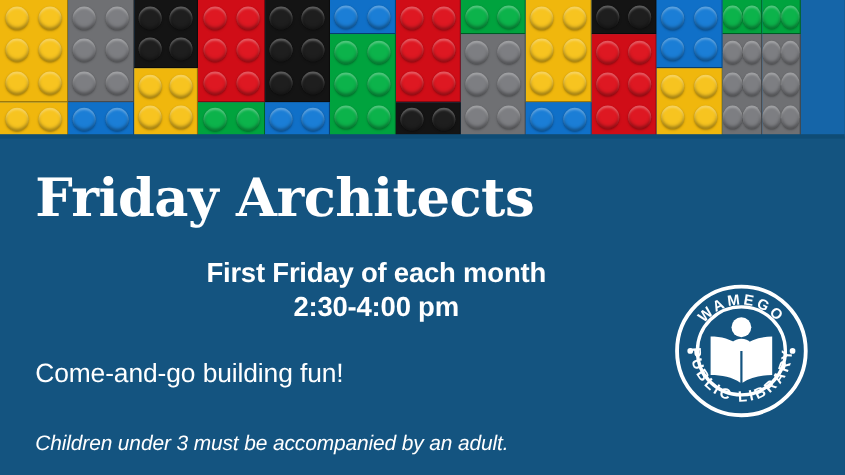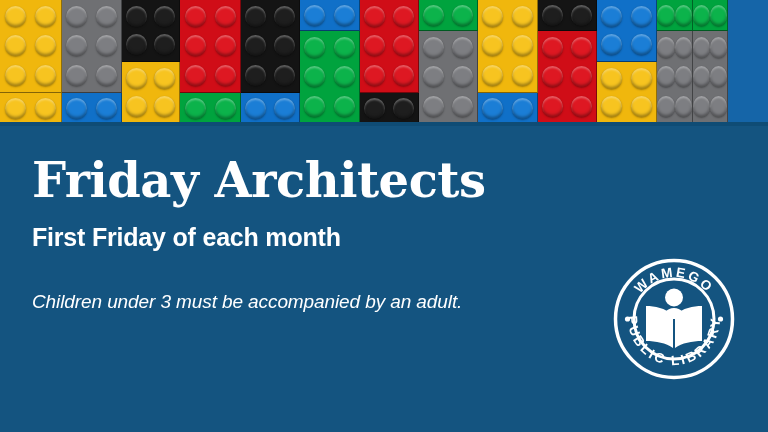--- a/index.html
+++ b/index.html
@@ -104,28 +104,29 @@
     margin: 0;
     color: #ffffff;
     font-family: "DejaVu Serif", "Liberation Serif", serif;
     font-weight: bold;
     font-size: 48px;
     line-height: 56px;
     letter-spacing: -0.5px;
     padding-top: 20px;
   }
   #schedule {
-    margin: 0;
+    margin: 11px;
     padding-top: 14px;
     color: #ffffff;
     font-family: "Liberation Sans", sans-serif;
     font-weight: bold;
     font-size: 25px;
     line-height: 31px;
     letter-spacing: -0.2px;
+    text-align: center;
   }
   #tagline {
     margin: 0;
     padding-top: 19px;
     color: #ffffff;
     font-family: "Liberation Sans", sans-serif;
     font-weight: normal;
     font-size: 24px;
     line-height: 30px;
     letter-spacing: -0.1px;
@@ -445,22 +446,24 @@
         </div>
       </div>
     </div>
   <div id="banner-shadow"></div>
 
   <div id="content">
     <h1 id="title">Friday Architects</h1>
 
     <div id="schedule">
       <div>First Friday of each month</div>
+      <div>2:30-4:00 pm</div>
     </div>
 
+    <p id="tagline">Come-and-go building fun!</p>
 
     <p id="disclaimer">Children under 3 must be accompanied by an adult.</p>
   </div>
 
   <div id="logo">
     <svg width="122" height="122" viewBox="0 0 122 122" aria-hidden="true">
       <defs>
         <path id="arcTop" d="M 19,61 A 42,42 0 0 1 103,61" fill="none"></path>
         <path id="arcBottom" d="M 15,61 A 46,46 0 0 0 107,61" fill="none"></path>
       </defs>

